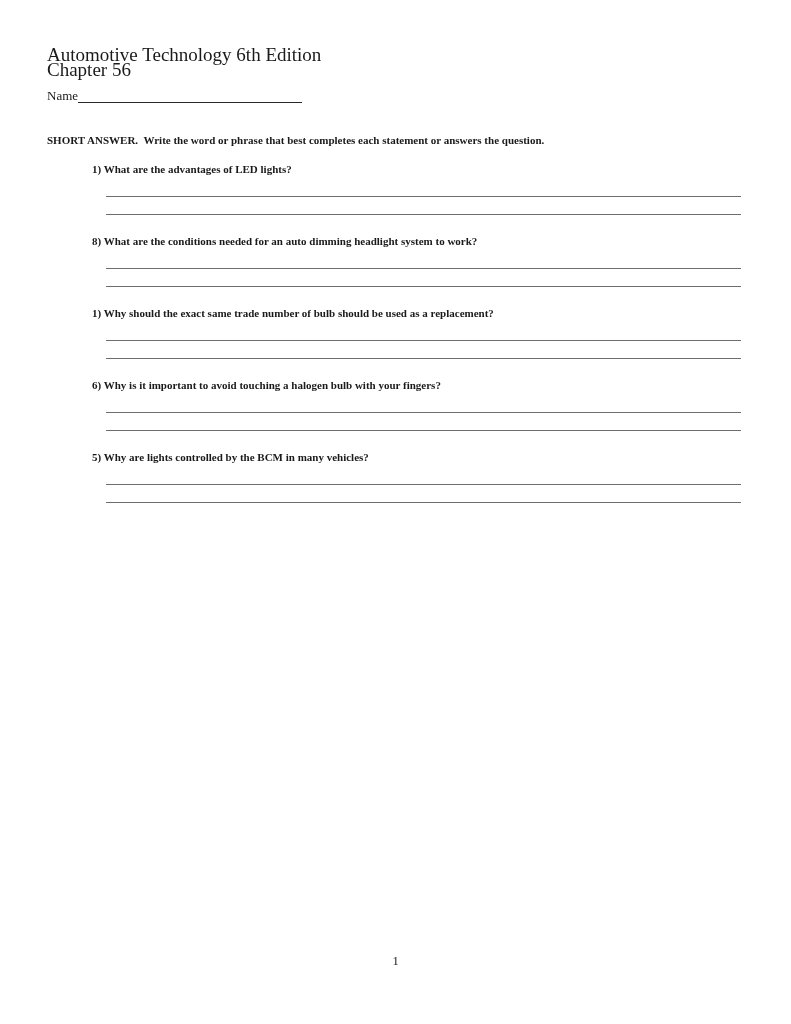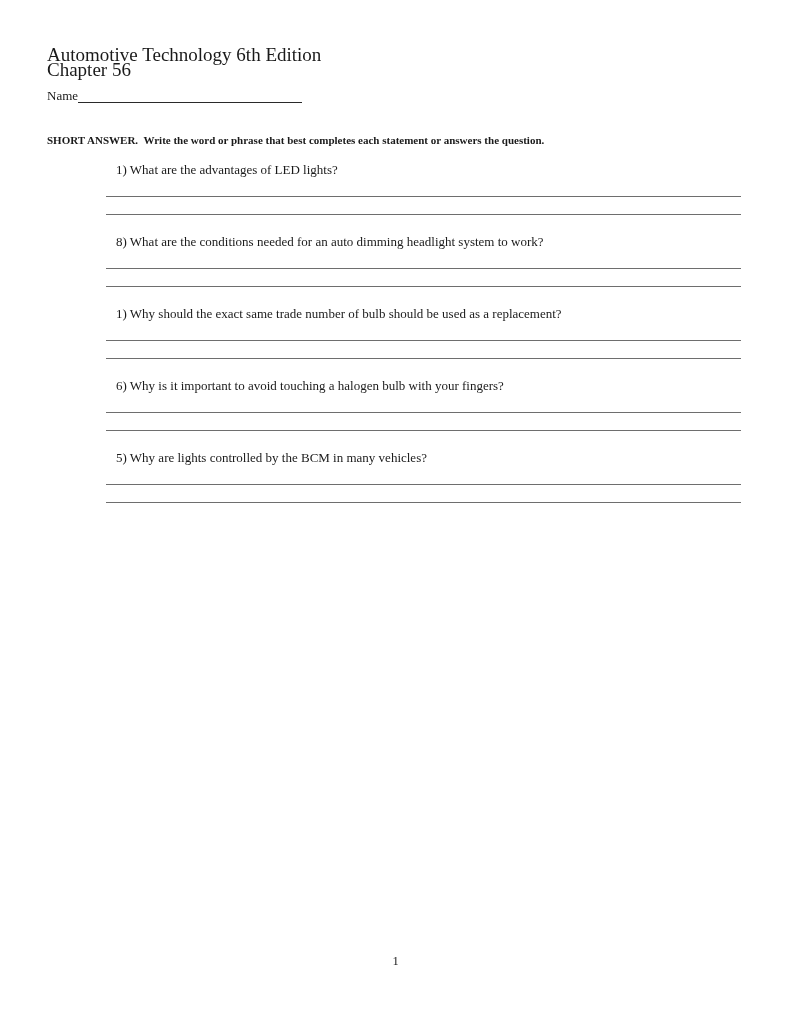--- a/index.html
+++ b/index.html
@@ -50,24 +50,25 @@
   .questions {
     position: absolute;
     top: 162px;
     left: 0;
     width: 100%;
   }
   .question {
     margin-bottom: 19px;
   }
   .q-text {
-    margin-left: 116px;
-    font-size: 13px;
+    margin-left: 92px;
+    font-size: 11px;
     line-height: 15px;
     height: 15px;
+    font-weight: bold;
   }
   .answer-lines {
     margin-left: 106px;
     width: 635px;
   }
   .answer-line {
     height: 16px;
     border-bottom: 1px solid #6e6e6e;
   }
   .answer-line + .answer-line {

